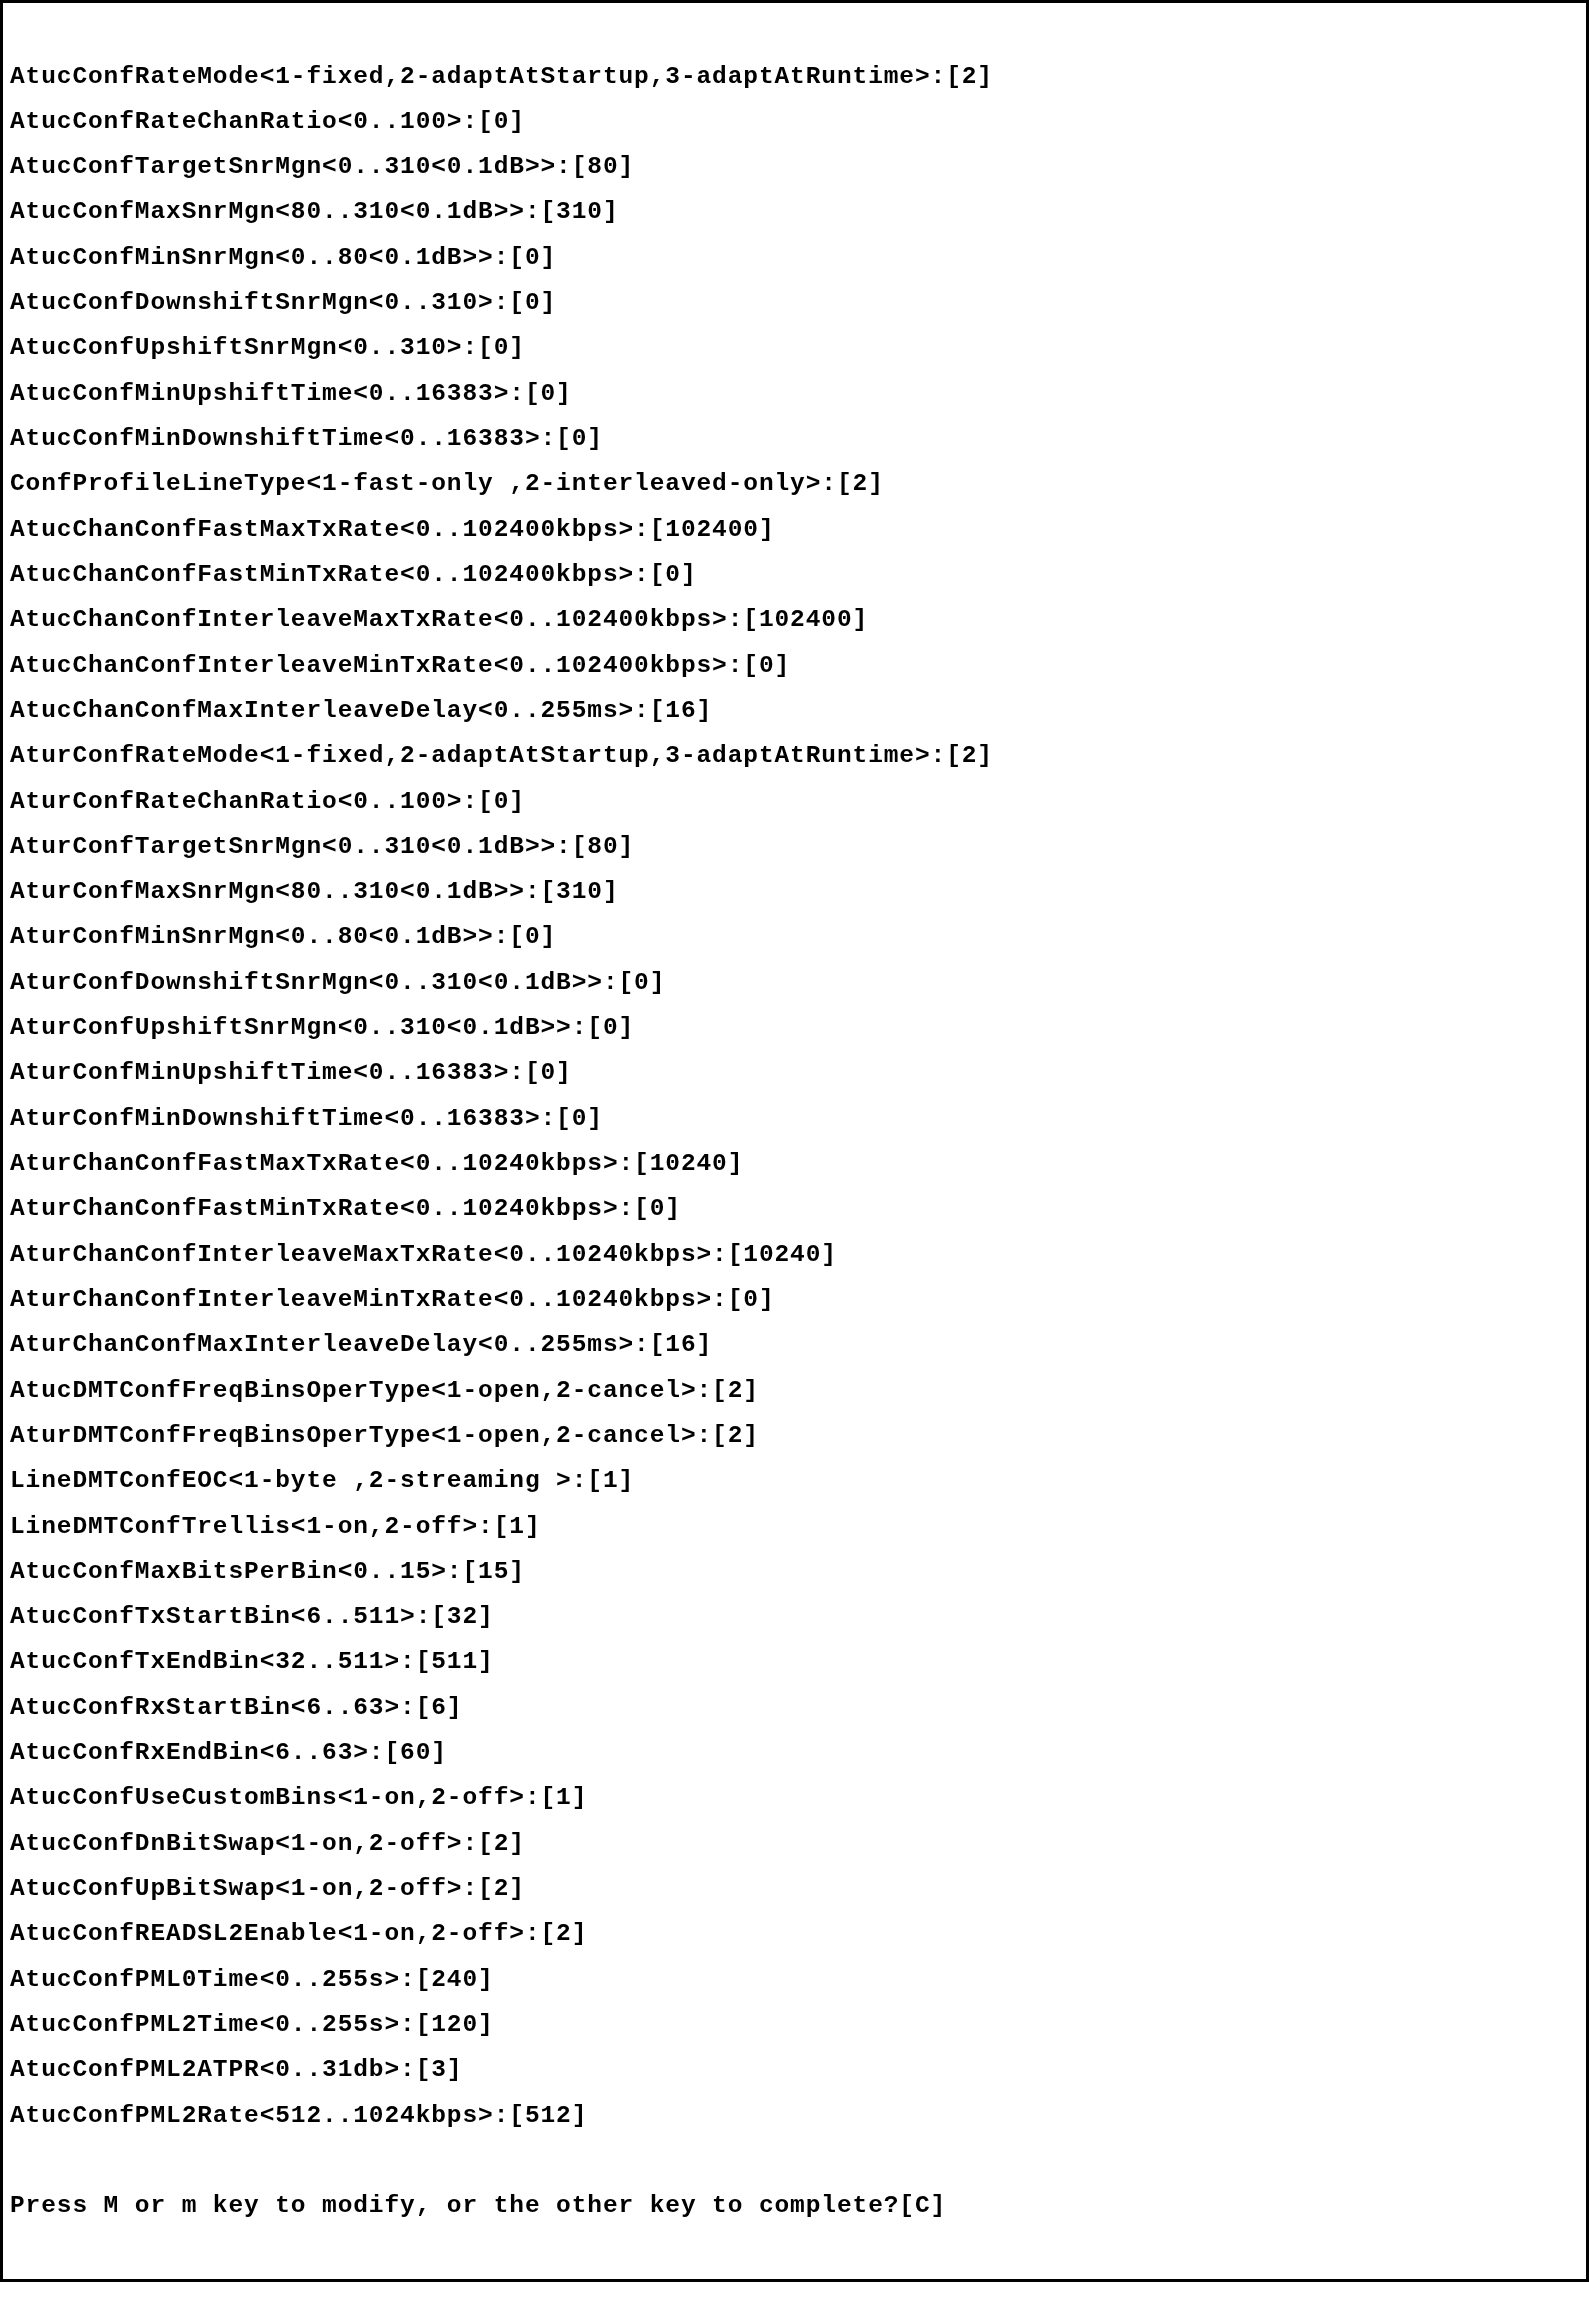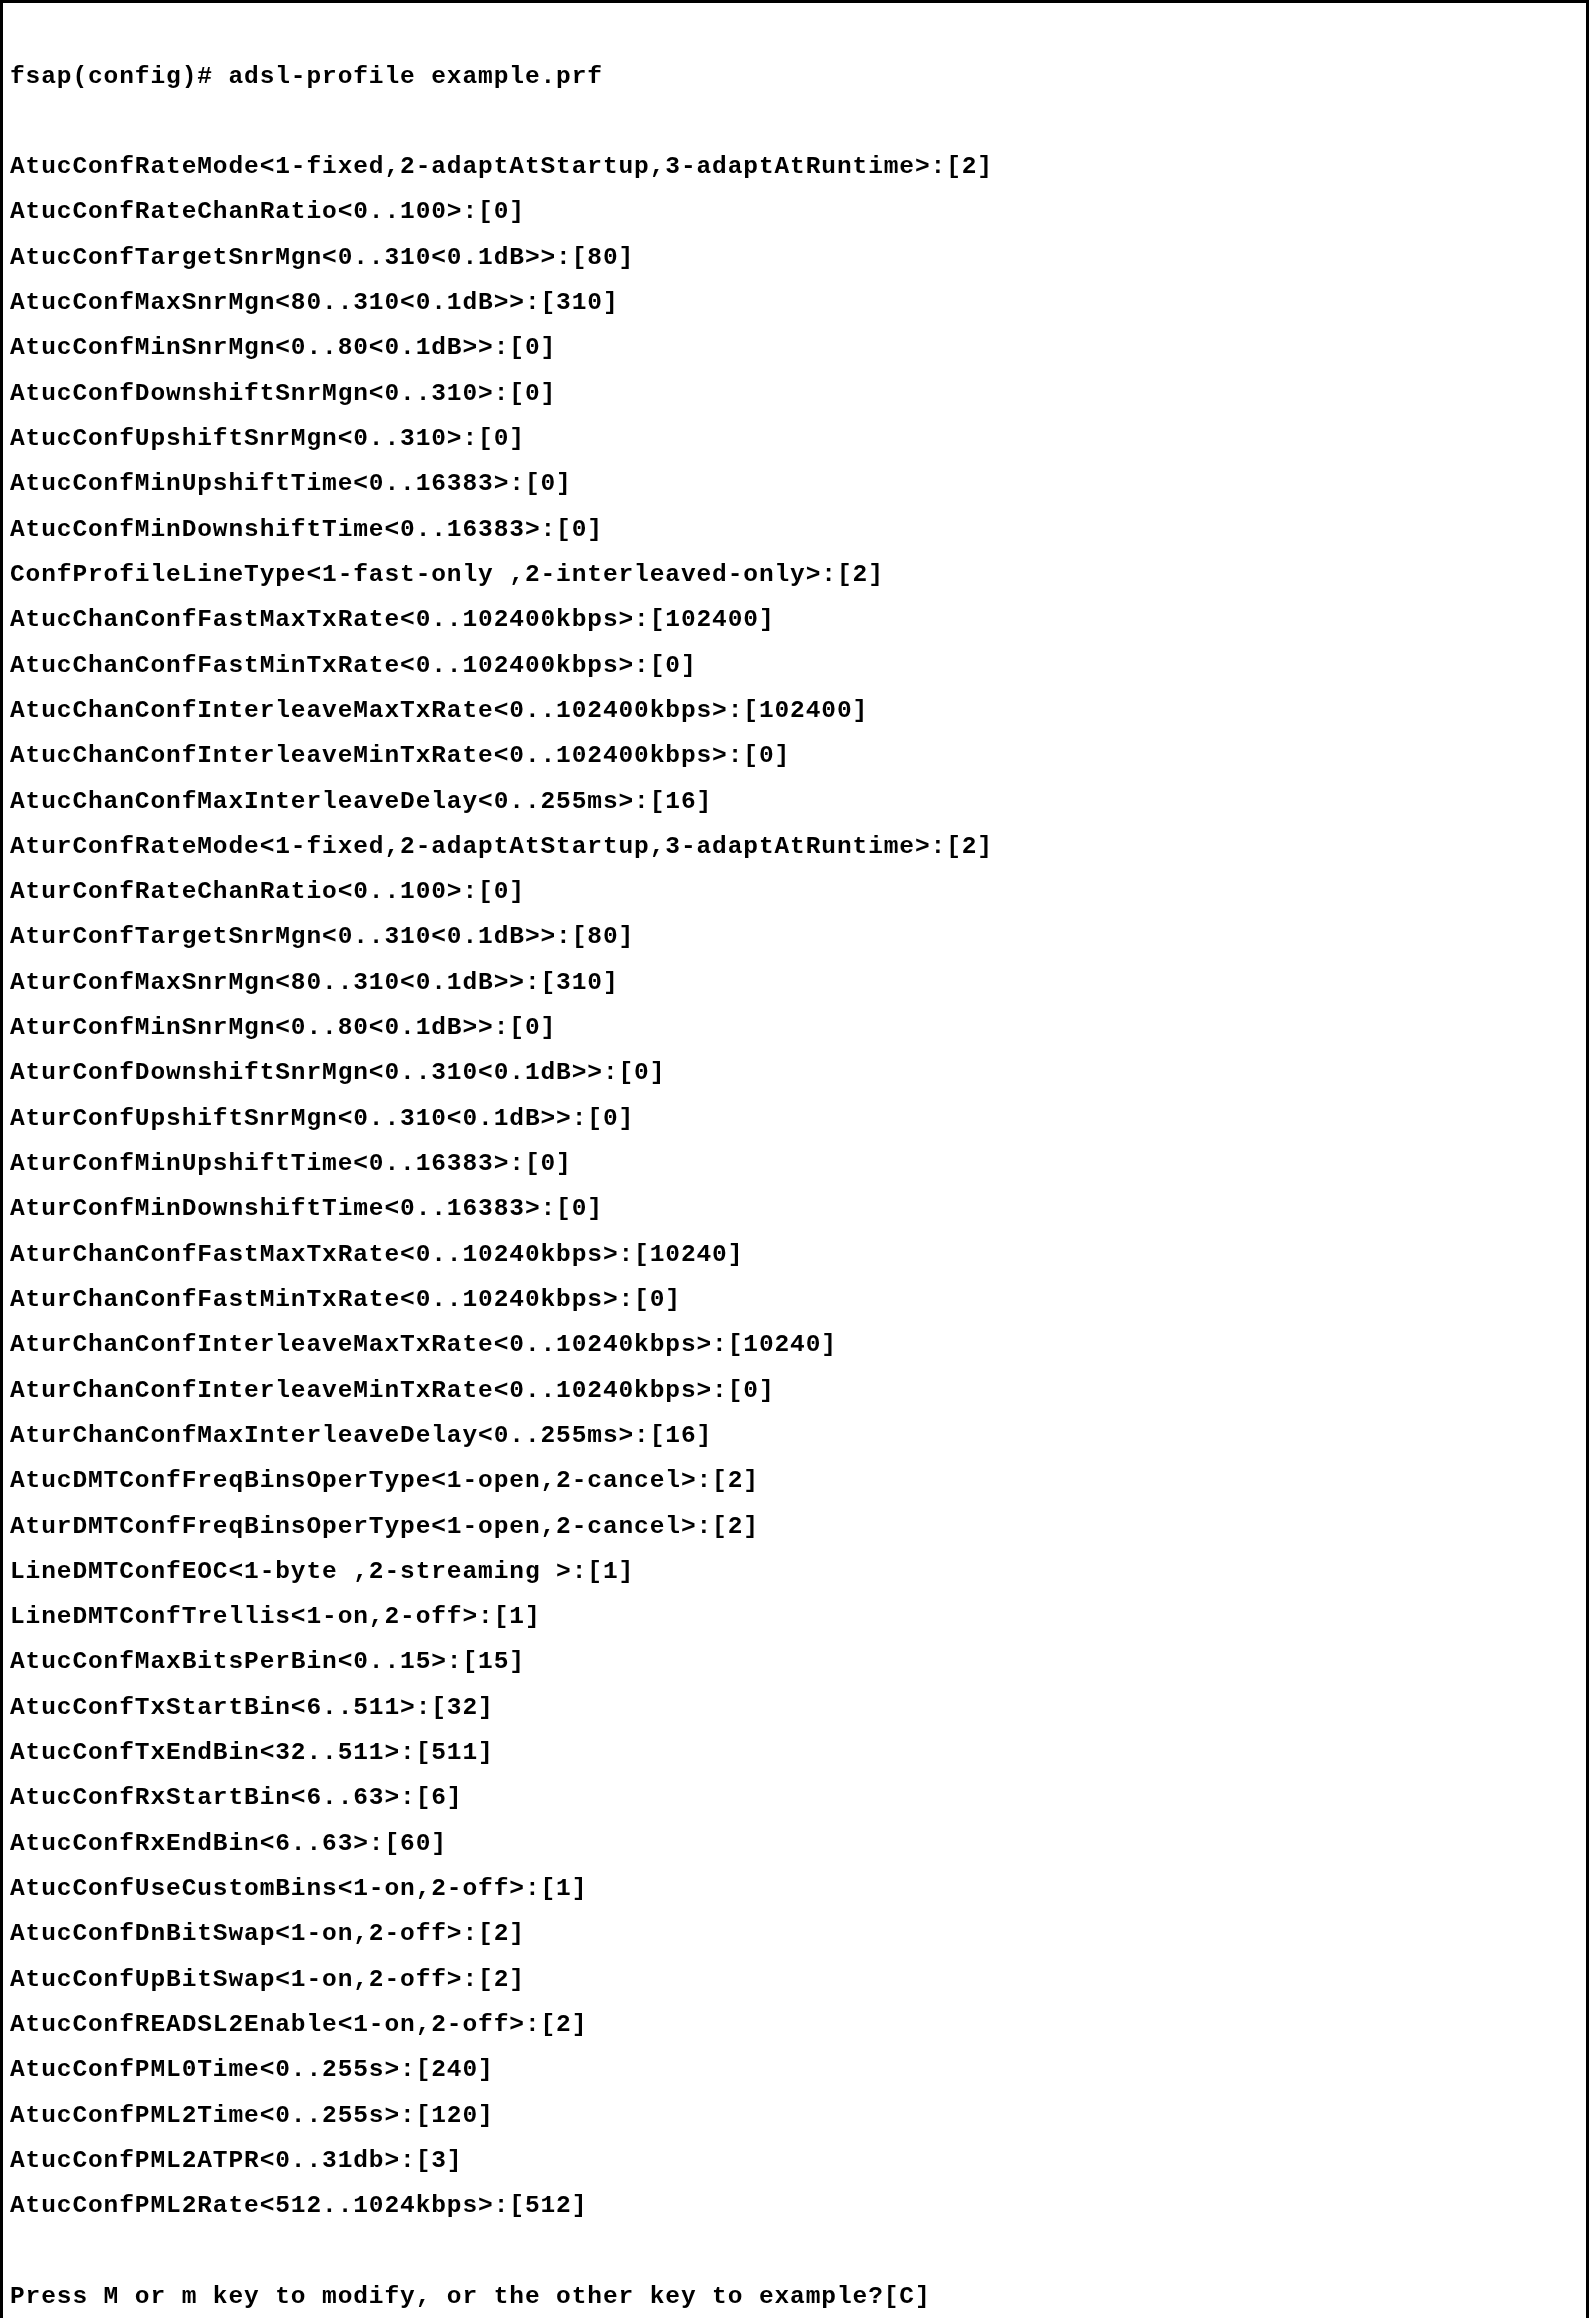--- a/index.html
+++ b/index.html
@@ -17,17 +17,16 @@
       padding: 5.2px 7px;
       margin: 0;
       white-space: pre;
       letter-spacing: 0.9px;
     }
   </style>
 </head>
 <body>
 
 <div class="terminal">
-<div>fsap(config)# adsl-profile example.prf</div>
 <div id="config-lines"><div>AtucConfRateMode&lt;1-fixed,2-adaptAtStartup,3-adaptAtRuntime&gt;:[2]</div><div>AtucConfRateChanRatio&lt;0..100&gt;:[0]</div><div>AtucConfTargetSnrMgn&lt;0..310&lt;0.1dB&gt;&gt;:[80]</div><div>AtucConfMaxSnrMgn&lt;80..310&lt;0.1dB&gt;&gt;:[310]</div><div>AtucConfMinSnrMgn&lt;0..80&lt;0.1dB&gt;&gt;:[0]</div><div>AtucConfDownshiftSnrMgn&lt;0..310&gt;:[0]</div><div>AtucConfUpshiftSnrMgn&lt;0..310&gt;:[0]</div><div>AtucConfMinUpshiftTime&lt;0..16383&gt;:[0]</div><div>AtucConfMinDownshiftTime&lt;0..16383&gt;:[0]</div><div>ConfProfileLineType&lt;1-fast-only ,2-interleaved-only&gt;:[2]</div><div>AtucChanConfFastMaxTxRate&lt;0..102400kbps&gt;:[102400]</div><div>AtucChanConfFastMinTxRate&lt;0..102400kbps&gt;:[0]</div><div>AtucChanConfInterleaveMaxTxRate&lt;0..102400kbps&gt;:[102400]</div><div>AtucChanConfInterleaveMinTxRate&lt;0..102400kbps&gt;:[0]</div><div>AtucChanConfMaxInterleaveDelay&lt;0..255ms&gt;:[16]</div><div>AturConfRateMode&lt;1-fixed,2-adaptAtStartup,3-adaptAtRuntime&gt;:[2]</div><div>AturConfRateChanRatio&lt;0..100&gt;:[0]</div><div>AturConfTargetSnrMgn&lt;0..310&lt;0.1dB&gt;&gt;:[80]</div><div>AturConfMaxSnrMgn&lt;80..310&lt;0.1dB&gt;&gt;:[310]</div><div>AturConfMinSnrMgn&lt;0..80&lt;0.1dB&gt;&gt;:[0]</div><div>AturConfDownshiftSnrMgn&lt;0..310&lt;0.1dB&gt;&gt;:[0]</div><div>AturConfUpshiftSnrMgn&lt;0..310&lt;0.1dB&gt;&gt;:[0]</div><div>AturConfMinUpshiftTime&lt;0..16383&gt;:[0]</div><div>AturConfMinDownshiftTime&lt;0..16383&gt;:[0]</div><div>AturChanConfFastMaxTxRate&lt;0..10240kbps&gt;:[10240]</div><div>AturChanConfFastMinTxRate&lt;0..10240kbps&gt;:[0]</div><div>AturChanConfInterleaveMaxTxRate&lt;0..10240kbps&gt;:[10240]</div><div>AturChanConfInterleaveMinTxRate&lt;0..10240kbps&gt;:[0]</div><div>AturChanConfMaxInterleaveDelay&lt;0..255ms&gt;:[16]</div><div>AtucDMTConfFreqBinsOperType&lt;1-open,2-cancel&gt;:[2]</div><div>AturDMTConfFreqBinsOperType&lt;1-open,2-cancel&gt;:[2]</div><div>LineDMTConfEOC&lt;1-byte ,2-streaming &gt;:[1]</div><div>LineDMTConfTrellis&lt;1-on,2-off&gt;:[1]</div><div>AtucConfMaxBitsPerBin&lt;0..15&gt;:[15]</div><div>AtucConfTxStartBin&lt;6..511&gt;:[32]</div><div>AtucConfTxEndBin&lt;32..511&gt;:[511]</div><div>AtucConfRxStartBin&lt;6..63&gt;:[6]</div><div>AtucConfRxEndBin&lt;6..63&gt;:[60]</div><div>AtucConfUseCustomBins&lt;1-on,2-off&gt;:[1]</div><div>AtucConfDnBitSwap&lt;1-on,2-off&gt;:[2]</div><div>AtucConfUpBitSwap&lt;1-on,2-off&gt;:[2]</div><div>AtucConfREADSL2Enable&lt;1-on,2-off&gt;:[2]</div><div>AtucConfPML0Time&lt;0..255s&gt;:[240]</div><div>AtucConfPML2Time&lt;0..255s&gt;:[120]</div><div>AtucConfPML2ATPR&lt;0..31db&gt;:[3]</div><div>AtucConfPML2Rate&lt;512..1024kbps&gt;:[512]</div></div>
-<div>Press M or m key to modify, or the other key to example?[C]</div>
+<div>Press M or m key to modify, or the other key to complete?[C]</div>
 </div>
 
 
 </body></html>

